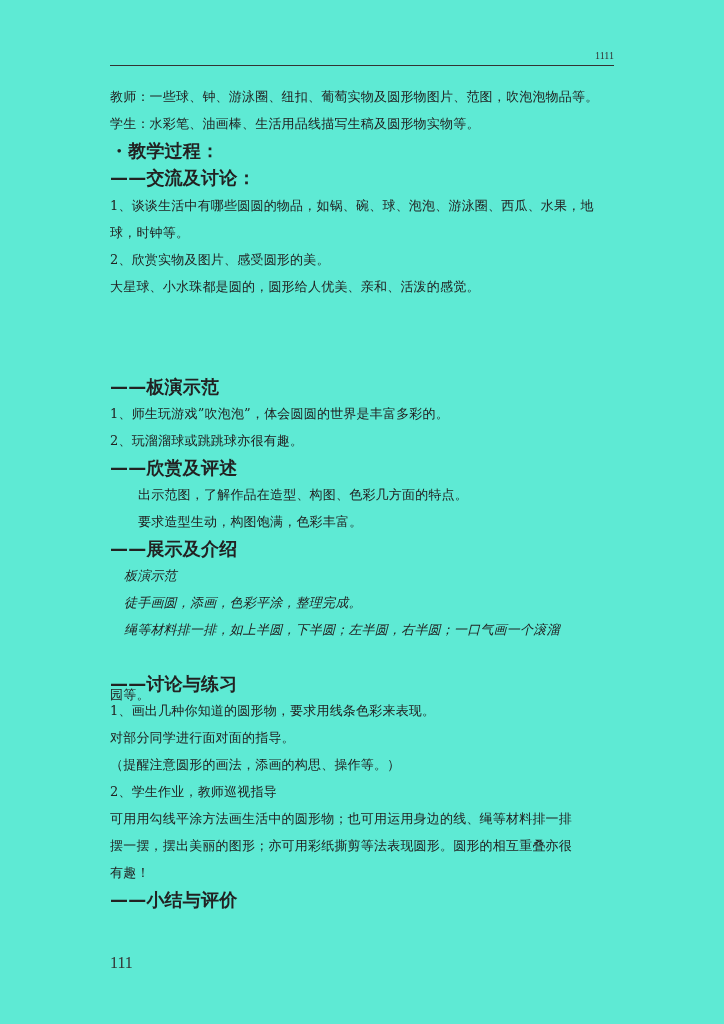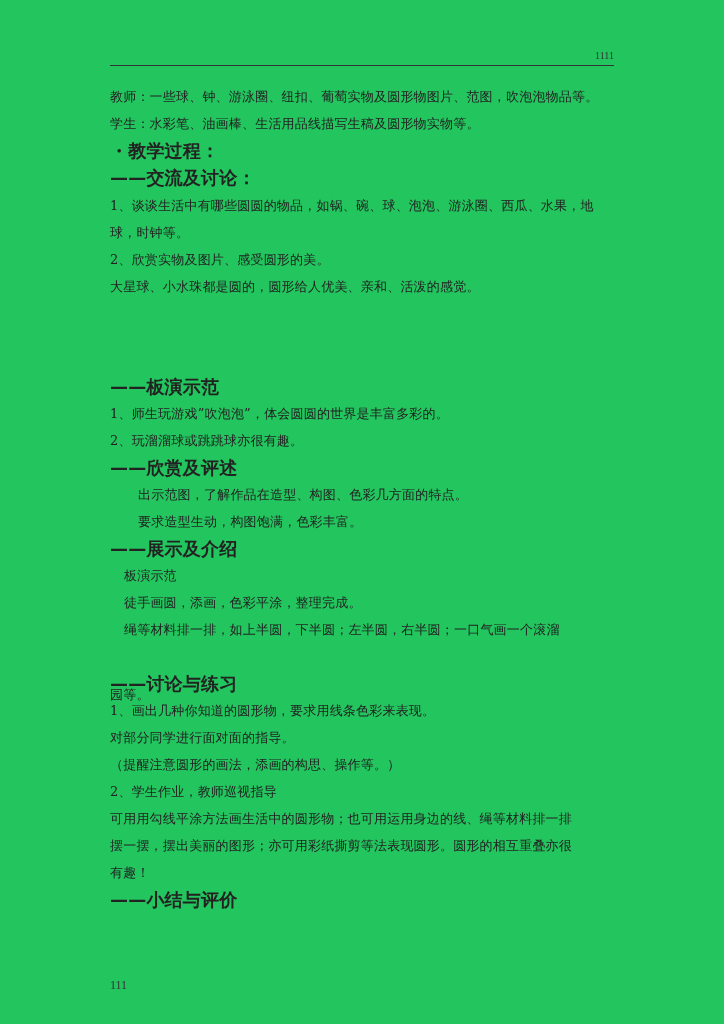--- a/index.html
+++ b/index.html
@@ -1,29 +1,29 @@
 <!DOCTYPE html>
 <html><head>
 <meta charset="utf-8">
 <style>
   html, body { margin: 0; padding: 0; background: #ffffff; }
   body { width: 724px; height: 1024px; position: relative; overflow: hidden;
          font-family: "DejaVu Serif", "Liberation Serif", serif; color: #222; }
-  .page { position: absolute; left: 0; top: 0; width: 724px; height: 1024px; background: #22c55e; }
+  .page { position: absolute; left: 0; top: 0; width: 724px; height: 1024px; background: #5eead4; }
   .header-num { position: absolute; top: 50px; right: 110px; font-size: 10px;
                 font-family: "Liberation Serif", serif; color: #333; }
   .header-rule { position: absolute; top: 65px; left: 110px; width: 504px; height: 0;
                  border-top: 1px solid #333; }
   .line { position: absolute; left: 110px; width: 510px; font-size: 13px; line-height: 18px;
           white-space: nowrap; letter-spacing: 0.2px; }
   .bold { font-weight: bold; font-family: "DejaVu Sans", "Liberation Sans", sans-serif; font-size: 18px; }
   .ind2 { left: 138px; }
-  .ind1 { left: 124px; }
-  .footer-num { position: absolute; left: 110px; top: 954px; font-size: 12px;
-                font-family: "Liberation Serif", serif; color: #333; margin-top: 24px; }
+  .ind1 { left: 124px; font-style: italic; }
+  .footer-num { position: absolute; left: 110px; top: 954px; font-size: 16px;
+                font-family: "Liberation Serif", serif; color: #333; }
 </style>
 </head>
 <body>
 
 <div class="page">
   <div class="header-num">1111</div>
   <div class="header-rule"></div>
 
   <div class="line" style="top:88px">教师：一些球、钟、游泳圈、纽扣、葡萄实物及圆形物图片、范图，吹泡泡物品等。</div>
   <div class="line" style="top:115px">学生：水彩笔、油画棒、生活用品线描写生稿及圆形物实物等。</div>

